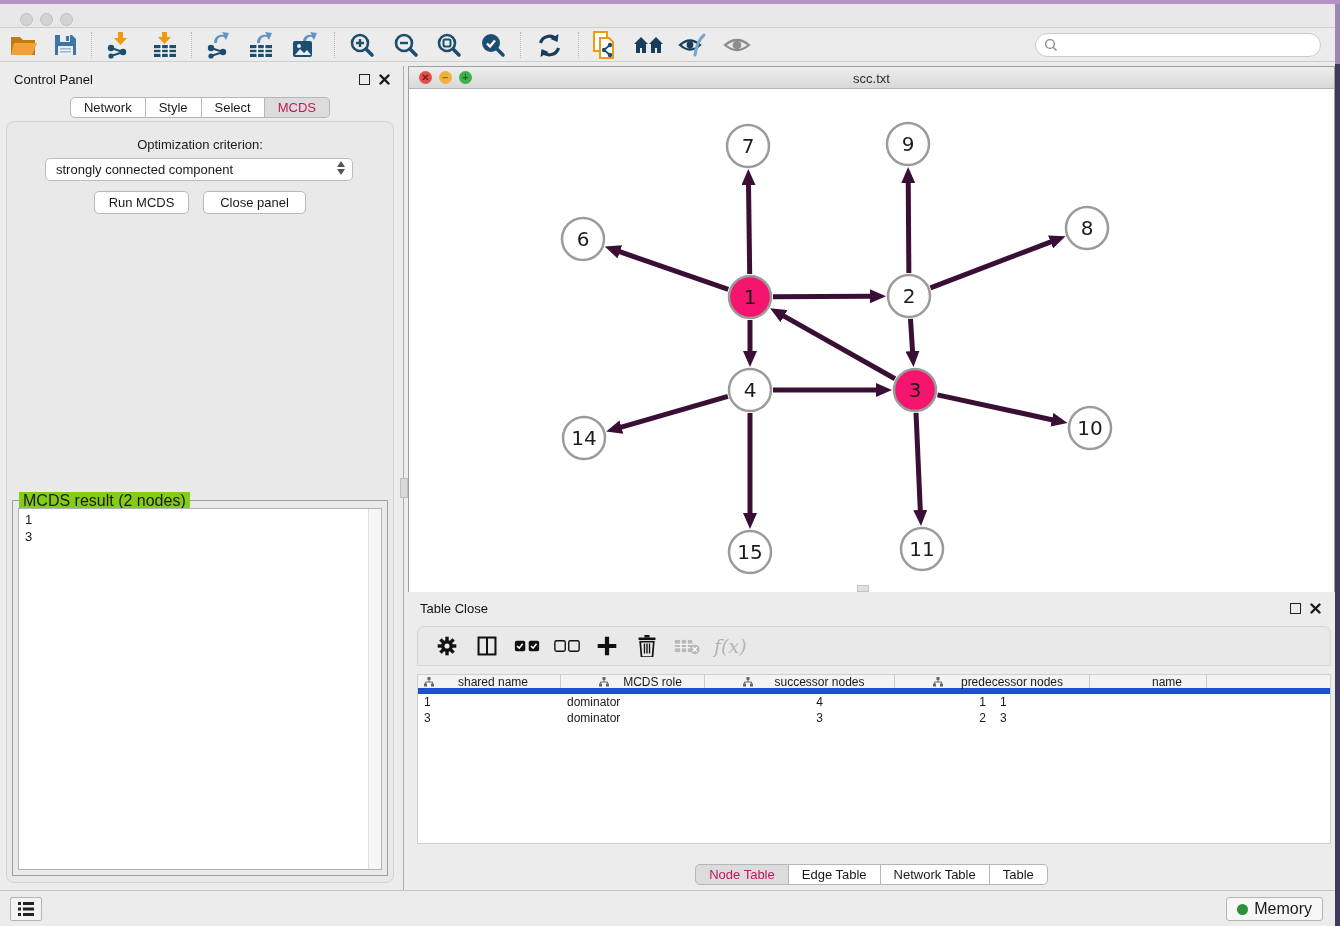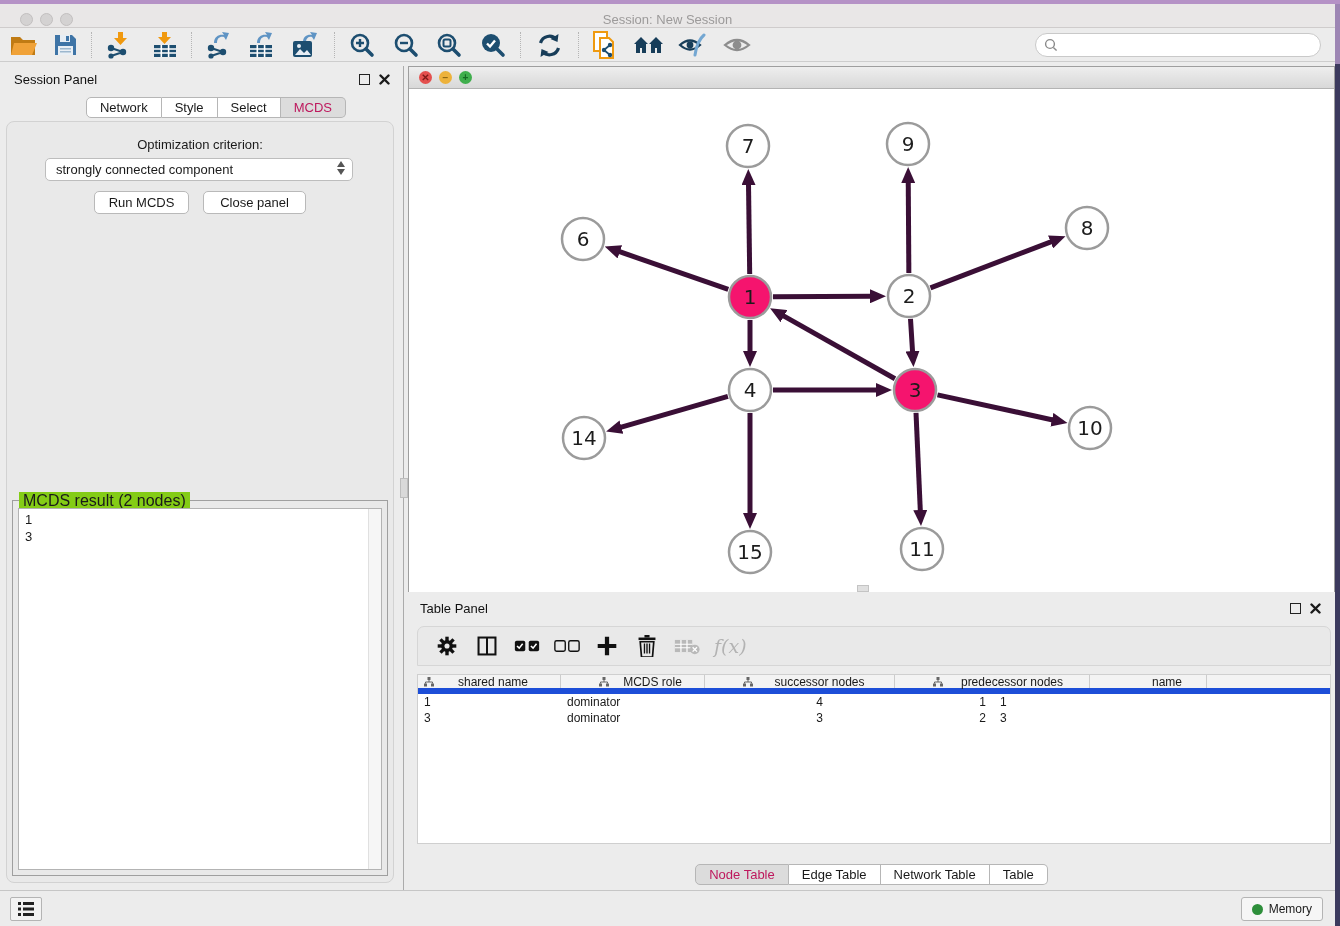--- a/index.html
+++ b/index.html
@@ -20,21 +20,21 @@
   
   #toolbar { left:0; top:28px; width:1335px; height:34px; background:#ececec; border-bottom:1px solid #cdcdcd; }
   .tbtn { position:absolute; top:2px; width:34px; height:30px; display:flex; align-items:center; justify-content:center; }
   .tsep { position:absolute; top:4px; width:0; height:26px; border-left:1px dotted #b5b5b5; }
   #search-box { position:absolute; right:14px; top:5px; width:286px; height:24px; background:#fff; border:1px solid #c9c9c9; border-radius:12px; display:flex; align-items:center; padding-left:8px; gap:4px; }
   #search-input { border:none; outline:none; font-size:12px; width:240px; background:transparent; }
   #cp-header { left:0; top:66px; width:400px; height:28px; }
   .panel-title { font-size:13px; color:#111; }
   .win-float { width:11px; height:11px; border:1.5px solid #222; display:inline-block; background:transparent; }
   .panel-btns { position:absolute; display:flex; gap:9px; align-items:center; }
-  #cp-tabs { left:16px; top:97px; width:400px; display:flex; justify-content:center; }
+  #cp-tabs { left:0; top:97px; width:400px; display:flex; justify-content:center; }
   .tab { height:21px; padding:0 13px; font-size:13px; line-height:20px; background:#fff; border:1px solid #b6b6b6; border-left:none; cursor:default; }
   .tab:first-child { border-left:1px solid #b6b6b6; border-radius:5px 0 0 5px; }
   .tab:last-child { border-radius:0 5px 5px 0; }
   .tab.sel { background:#dcdcdc; color:#be185d; }
   #cp-content { left:6px; top:121px; width:388px; height:762px; background:#e9e9e9; border:1px solid #d2d2d2; border-radius:8px; }
   #opt-label { left:0; top:137px; width:400px; text-align:center; font-size:13px; }
   #opt-select { left:45px; top:158px; width:308px; height:23px; background:#fff; border:1px solid #bdbdbd; border-radius:5px; font-size:13px; display:flex; align-items:center; padding-left:10px; }
   #opt-stepper { position:absolute; right:7px; top:2px; display:flex; flex-direction:column; gap:2px; }
   .tri-up { width:0; height:0; border-left:4px solid transparent; border-right:4px solid transparent; border-bottom:6px solid #555; }
   .tri-dn { width:0; height:0; border-left:4px solid transparent; border-right:4px solid transparent; border-top:6px solid #555; }
@@ -72,39 +72,38 @@
   #tp-colheads { display:flex; height:19px; background:#f3f3f3; border-bottom:6px solid #1d4ed8;gap:32px; }
   .colhead { display:flex; align-items:center; gap:6px; padding-left:6px; font-size:12px; border-right:1px solid #cccccc; height:100%; }
   .trow { display:flex; height:16px; font-size:12px; }
   .tcell { padding:1px 8px 0 6px; overflow:hidden; white-space:nowrap; }
   .tcell.right { text-align:right; }
   #tp-tabs { position:absolute; left:0; top:268px; width:100%; display:flex; justify-content:center; }
 
   
   #statusbar { left:0; top:890px; width:1335px; height:36px; background:#ececec; border-top:1px solid #c6c6c6; }
   #list-btn { position:absolute; left:10px; top:6px; width:32px; height:24px; background:#f3f3f3; border:1px solid #b4b4b4; border-radius:2px; display:flex; align-items:center; justify-content:center; }
-  #memory-btn { position:absolute; right:12px; top:6px; height:24px; background:#f6f6f6; border:1px solid #b4b4b4; border-radius:3px; display:flex; align-items:center; gap:6px; padding:0 10px; font-size:12px; }
+  #memory-btn { position:absolute; right:12px; top:6px; height:24px; background:#f6f6f6; border:1px solid #b4b4b4; border-radius:3px; display:flex; align-items:center; gap:6px; padding:0 10px; font-size:16px; }
   #memory-dot { width:11px; height:11px; border-radius:50%; background:#2e8f3b; }
 
   svg.icon { display:block; }
   .xbtn-svg { display:block; }
 </style>
 </head>
 <body>
 
 <div id="wall-top" class="abs"></div>
 <div id="wall-right" class="abs"></div>
 
 <div id="titlebar" class="abs">
   <div id="main-traffic" class="abs">
     <span class="mac-dot"></span>
     <span class="mac-dot"></span>
     <span class="mac-dot"></span>
   </div>
-  <div id="main-title" class="abs">Session: New Session</div>
 </div>
 
 <div id="toolbar" class="abs">
   <span class="tbtn" style="left:6px">
     <svg class="icon" width="29" height="24" viewBox="0 0 29 24">
         <path d="M2 4h9l3 3h12v15H2z" fill="#c07b14"></path>
         <path d="M5 10h23l-5 12H2z" fill="#f0a238"></path>
       </svg>
   </span>
   <span class="tbtn" style="left:48px">
@@ -238,21 +237,21 @@
   <div id="search-box">
     <svg width="14" height="14" viewBox="0 0 14 14">
         <circle cx="6" cy="6" r="4.4" fill="none" stroke="#8a8a8a" stroke-width="1.4"></circle>
         <path d="M9.4 9.4l3.2 3.2" stroke="#8a8a8a" stroke-width="1.4"></path>
       </svg>
     <input id="search-input" placeholder="" style="">
   </div>
 </div>
 
 <div id="cp-header" class="abs">
-  <span class="panel-title abs" style="left:14px; top:6px;">Session Panel</span>
+  <span class="panel-title abs" style="left:14px; top:6px;">Control Panel</span>
   <span class="panel-btns" style="left:359px; top:8px;">
     <span class="win-float"></span>
     <svg class="xbtn-svg" width="11" height="11" viewBox="0 0 11 11">
         <path d="M1.5 1.5l8 8M9.5 1.5l-8 8" stroke="#1a1a1a" stroke-width="2.4" stroke-linecap="round"></path>
       </svg>
   </span>
 </div>
 <div id="cp-tabs" class="abs">
   <span class="tab">Network</span>
   <span class="tab">Style</span>
@@ -280,20 +279,21 @@
 <div id="v-splitter" class="abs">
   <div id="v-splitter-line"></div>
   <div id="v-grip"></div>
 </div>
 
 <div id="net-window" class="abs">
   <div id="net-titlebar">
     <span class="traffic" id="tr-close">✕</span>
     <span class="traffic" id="tr-min">−</span>
     <span class="traffic" id="tr-max">+</span>
+    <div id="net-title">scc.txt</div>
   </div>
   <svg id="net-canvas" viewBox="0 0 925 503">
     <defs>
       <marker id="arrow" viewBox="0 0 16 14" refX="1" refY="7" markerWidth="16" markerHeight="14" markerUnits="userSpaceOnUse" orient="auto">
           <path d="M0 0L16 7L0 14Z" fill="#3a0f36"></path>
         </marker>
     </defs>
     <g id="edge-layer">
         <line x1="340.6953909561586" y1="185.00201718997056" x2="339.50326711591197" y2="94.996667251353" stroke="#3a0f36" stroke-width="5" marker-end="url(#arrow)"></line>
         <line x1="319.27306569551814" y1="200.45411862479074" x2="209.89667406827434" y2="162.4671083590414" stroke="#3a0f36" stroke-width="5" marker-end="url(#arrow)"></line>
@@ -358,21 +358,21 @@
           <circle cx="513" cy="460" r="21" fill="#ffffff" stroke="#9b9b9b" stroke-width="2.5"></circle>
           <text x="513" y="467" text-anchor="middle" font-size="20" font-family="DejaVu Sans, sans-serif" fill="#1c1c1c">11</text>
         </g>
       </g>
   </svg>
 </div>
 <div id="net-handle" class="abs"></div>
 
 <div id="table-panel" class="abs">
   <div id="tp-header">
-    <span class="panel-title abs" style="left:12px; top:5px;">Table Panel</span>
+    <span class="panel-title abs" style="left:12px; top:5px;">Table Close</span>
     <span class="panel-btns" style="right:14px; top:7px;">
       <span class="win-float"></span>
       <svg class="xbtn-svg" width="11" height="11" viewBox="0 0 11 11">
           <path d="M1.5 1.5l8 8M9.5 1.5l-8 8" stroke="#1a1a1a" stroke-width="2.4" stroke-linecap="round"></path>
         </svg>
     </span>
   </div>
   <div id="tp-toolbar">
     <span class="tp-icon">
       <svg width="22" height="22" viewBox="0 0 26 26">

